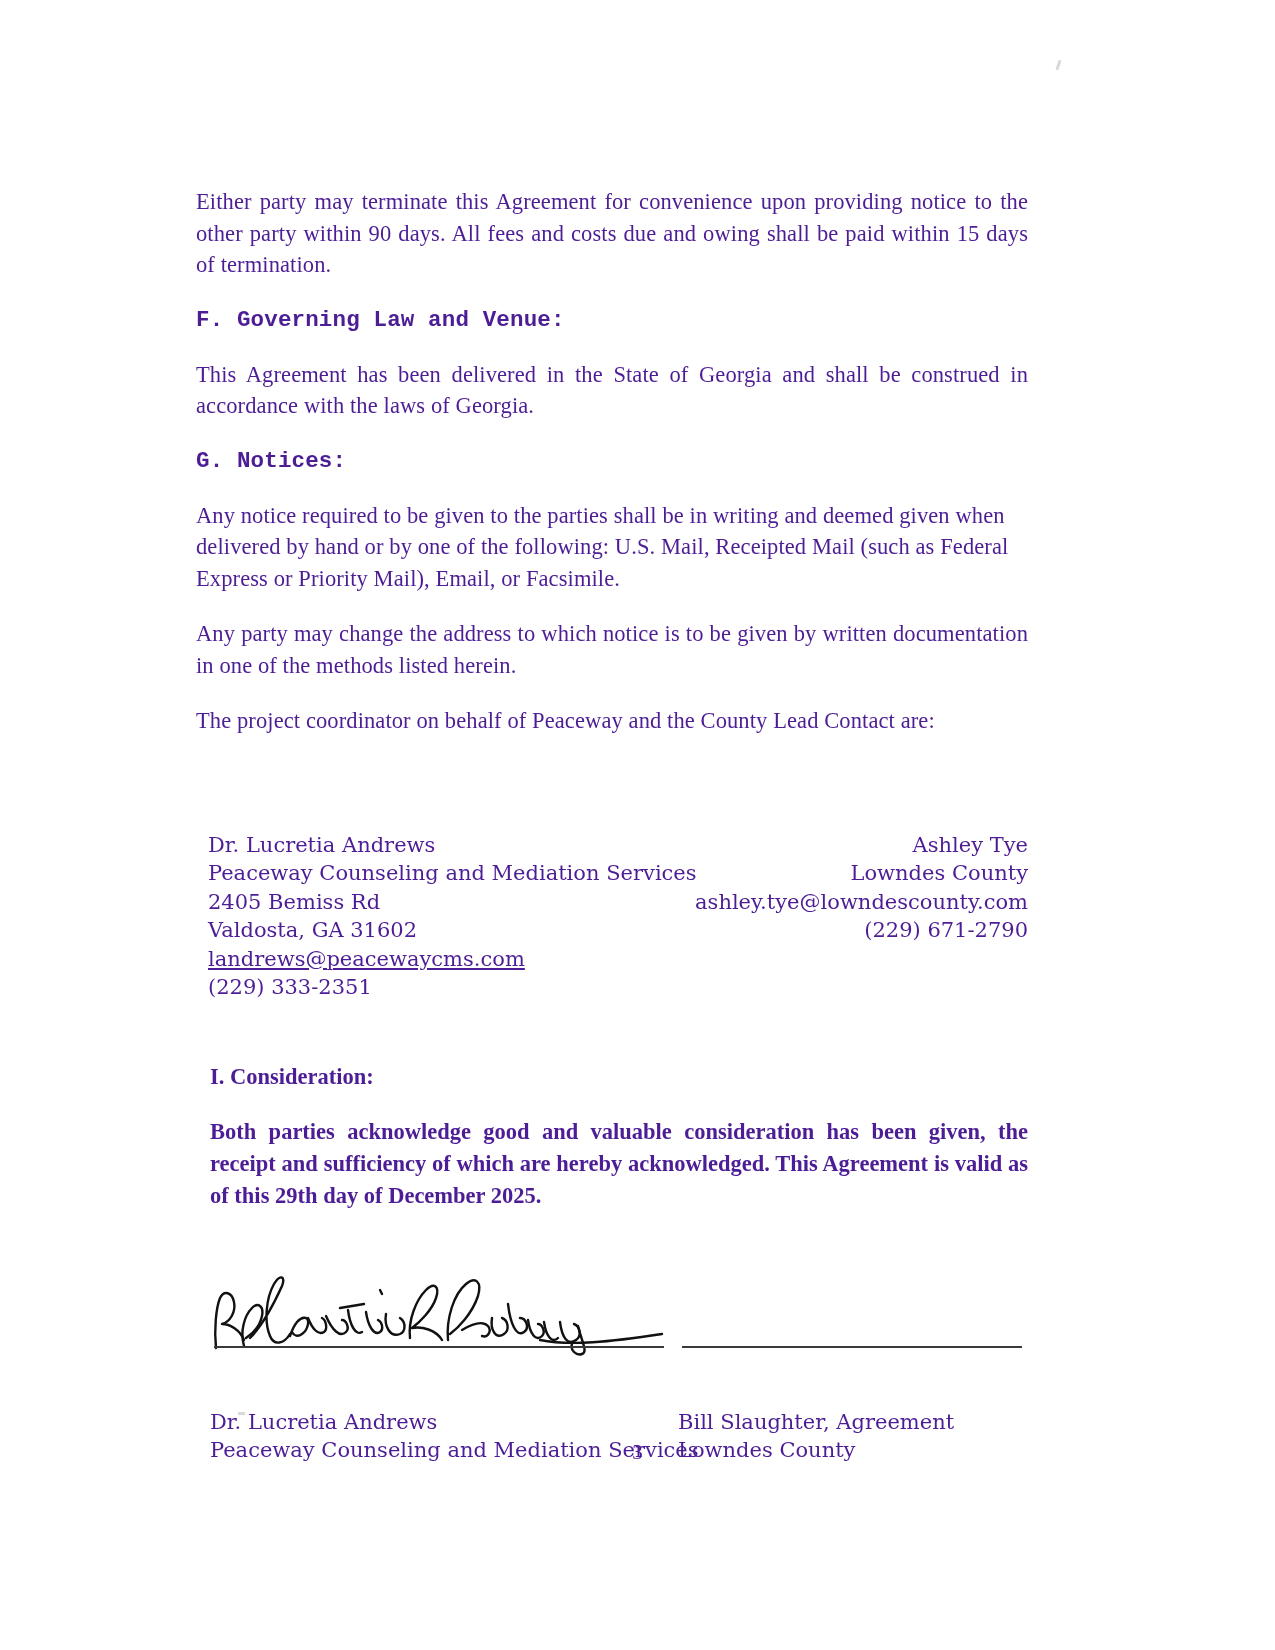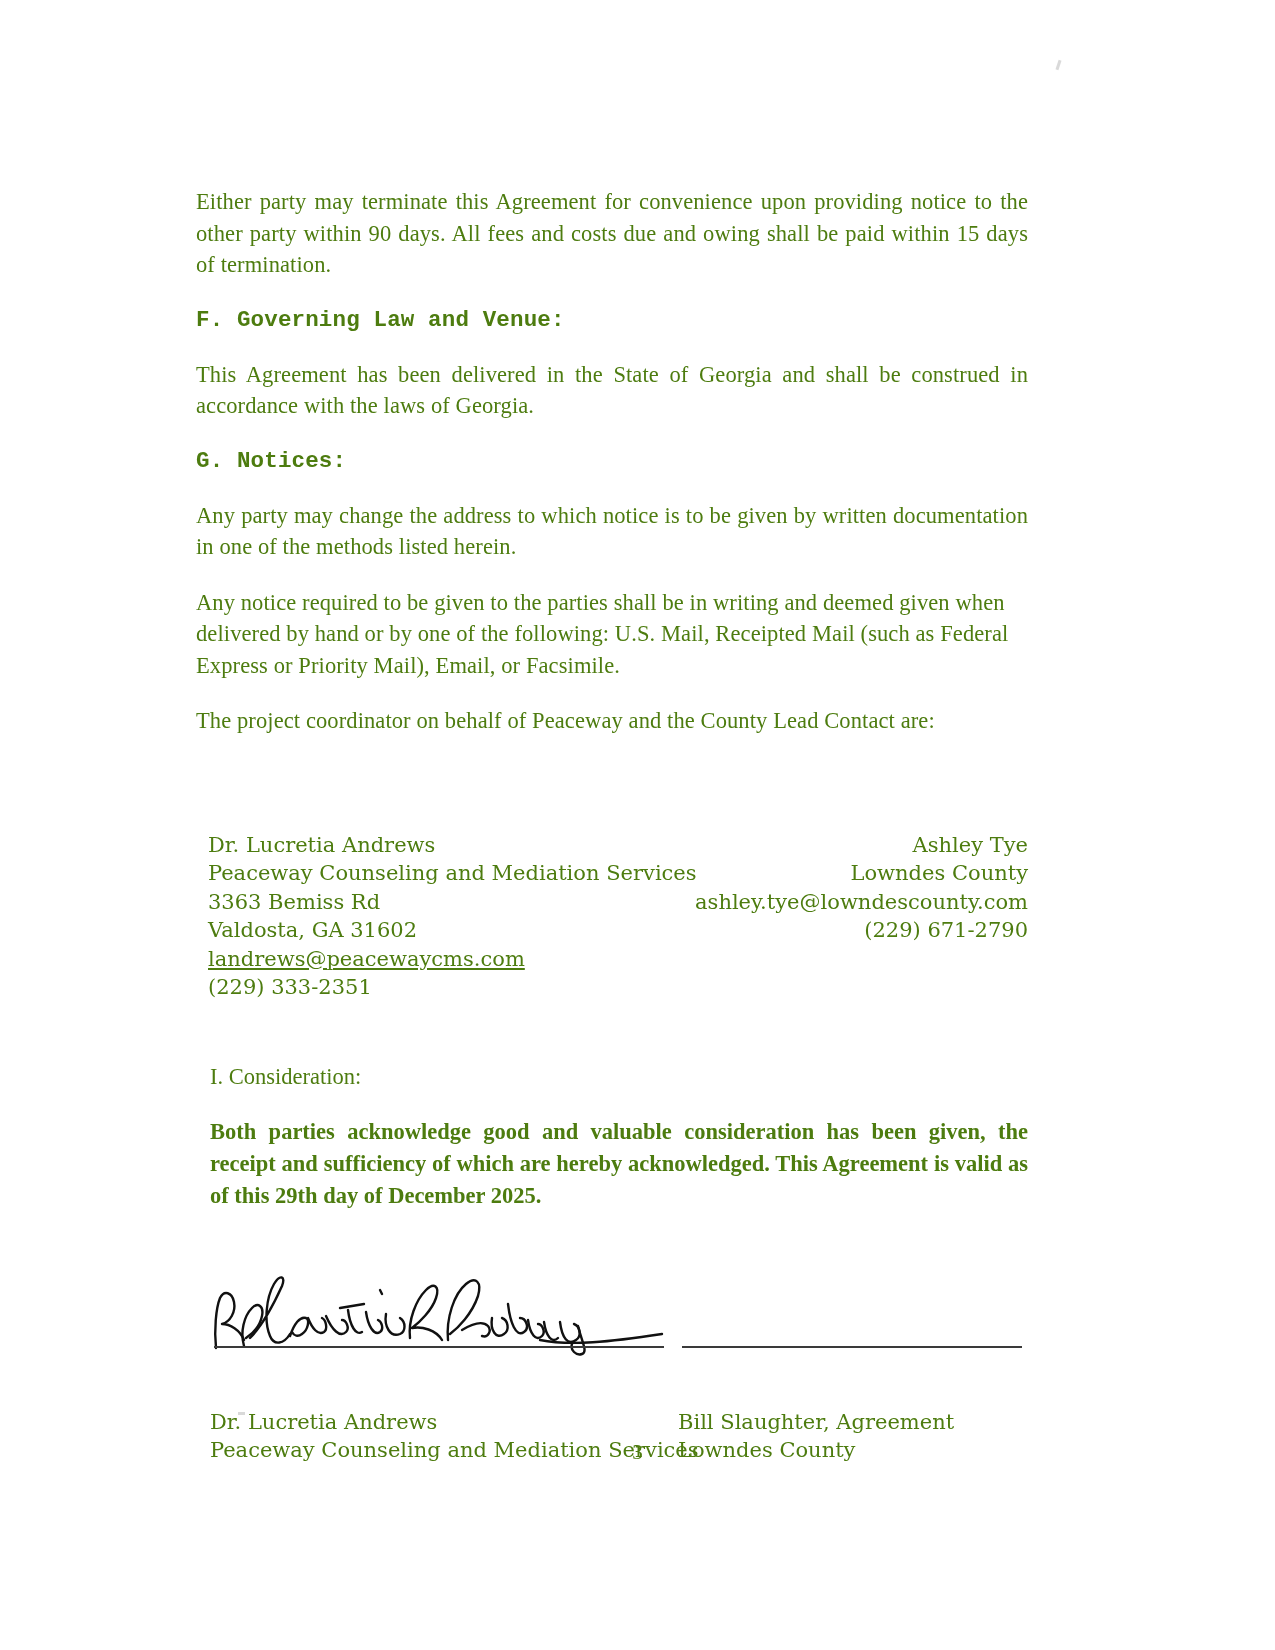--- a/index.html
+++ b/index.html
@@ -9,21 +9,21 @@
     background: #ffffff;
   }
   .page {
     position: relative;
     width: 1275px;
     height: 1650px;
     background: #ffffff;
     margin: 0 auto;
     overflow: hidden;
     font-family: "Liberation Serif", "DejaVu Serif", serif;
-    color: #4d7c0f;
+    color: #4c1d95;
   }
   
   .scan-speck {
     position: absolute;
     background: #b9b9b9;
     opacity: .55;
   }
   .content {
     position: absolute;
     left: 196px;
@@ -72,21 +72,21 @@
     text-underline-offset: 2px;
   }
 
   
   .consideration-wrap {
     margin-left: 14px;
     width: 818px;
   }
   h2.consideration-head {
     font-size: 22.5px;
-    font-weight: normal;
+    font-weight: bold;
     margin: 0 0 26px 0;
   }
   p.consideration-par {
     font-size: 22.5px;
     line-height: 32px;
     margin: 0;
     text-align: justify;
     font-weight: bold;
   }
 
@@ -147,35 +147,35 @@
   <div class="content">
 
     <p class="body-par">Either party may terminate this Agreement for convenience upon providing notice to the other party within 90 days.  All fees and costs due and owing shall be paid within 15 days of termination.</p>
 
     <h2 class="section-head">F.  Governing Law and Venue:</h2>
 
     <p class="body-par">This Agreement has been delivered in the State of Georgia and shall be construed in accordance with the laws of Georgia.</p>
 
     <h2 class="section-head">G.  Notices:</h2>
 
+    <p class="body-par no-justify">Any notice required to be given to the parties shall be in writing and deemed given when delivered by hand or by one of the following: U.S. Mail, Receipted Mail (such as Federal Express or Priority Mail), Email, or Facsimile.</p>
+
     <p class="body-par">Any party may change the address to which notice is to be given by written documentation in one of the methods listed herein.</p>
-
-    <p class="body-par no-justify">Any notice required to be given to the parties shall be in writing and deemed given when delivered by hand or by one of the following: U.S. Mail, Receipted Mail (such as Federal Express or Priority Mail), Email, or Facsimile.</p>
 
     <p class="body-par no-justify">The project coordinator on behalf of Peaceway and the County Lead Contact are:</p>
 
     <div class="gap-lg"></div>
 
     <div class="contacts">
       <div class="contacts-row">
 
         <div class="contact-col left">
           <div class="contact-line">Dr. Lucretia Andrews</div>
           <div class="contact-line">Peaceway Counseling and Mediation Services</div>
-          <div class="contact-line">3363 Bemiss Rd</div>
+          <div class="contact-line">2405 Bemiss Rd</div>
           <div class="contact-line">Valdosta, GA  31602</div>
           <div class="contact-line underlined">landrews@peacewaycms.com</div>
           <div class="contact-line">(229) 333-2351</div>
         </div>
 
         <div class="contact-col right">
           <div class="contact-line">Ashley Tye</div>
           <div class="contact-line">Lowndes County</div>
           <div class="contact-line">ashley.tye@lowndescounty.com</div>
           <div class="contact-line">(229) 671-2790</div>

